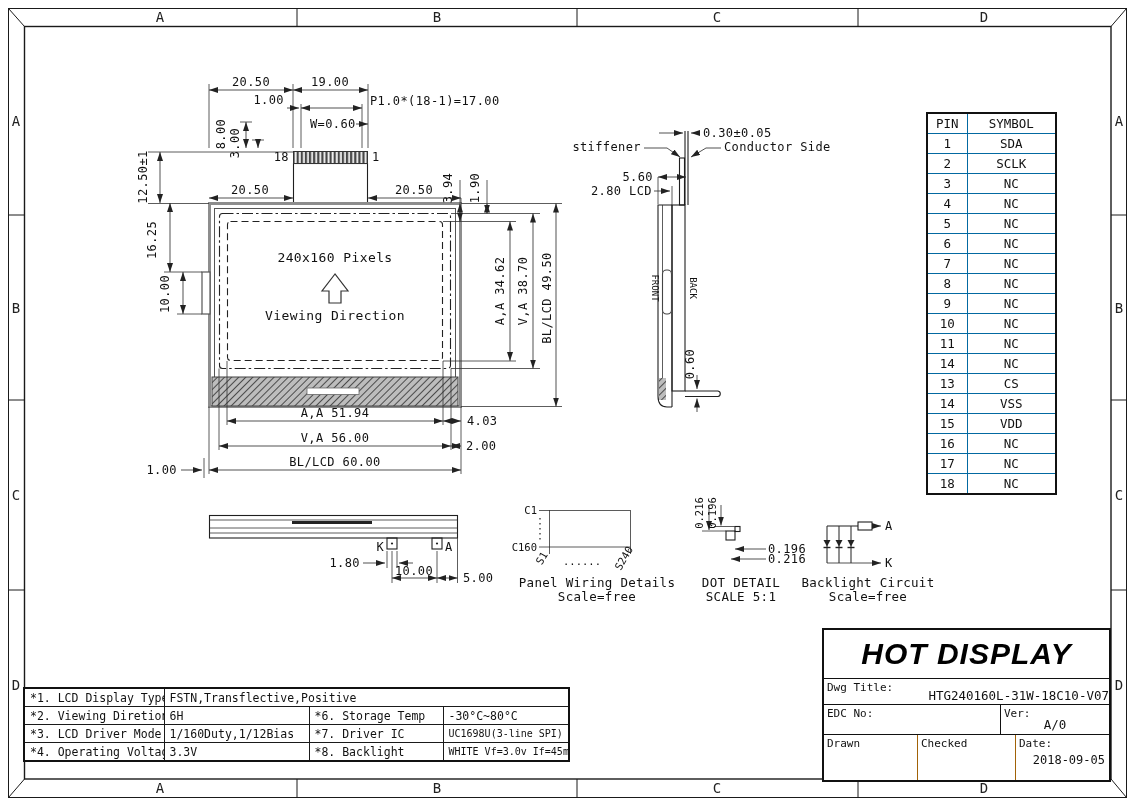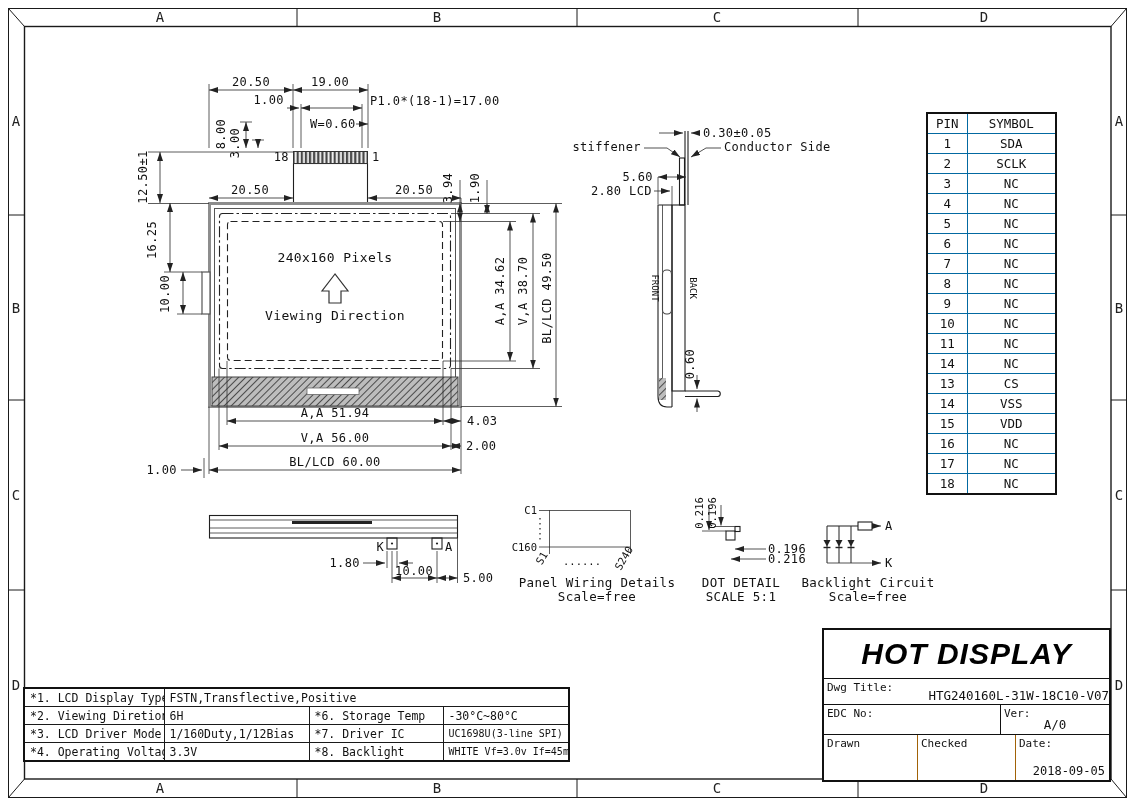--- a/index.html
+++ b/index.html
@@ -43,21 +43,21 @@
   .tb-r3{height:29px;border-bottom:1.5px solid #111;display:flex}
   .tb-r3 .edc{flex:1;position:relative}
   .tb-r3 .ver{width:108px;border-left:1px solid #111;position:relative}
   .cellval{position:absolute;left:0;right:0;bottom:2px;text-align:center;font-size:12.5px}
   .tb-r4{height:27px;border-bottom:1.5px solid #111;display:flex}
   .tb-r4 .c{position:relative;border-left:1px solid #111}
   .tb-r4 .c:first-child{border-left:none}
   .tb-r5{flex:1;display:flex}
   .tb-r5 .c{position:relative;border-left:1px solid #a16207}
   .tb-r5 .c:first-child{border-left:none}
-  .dateval{position:absolute;right:4px;bottom:2px;font-size:12px}
+  .dateval{position:absolute;right:4px;bottom:13px;font-size:12px}
 </style>
 </head>
 <body>
 
 <div class="sheet">
 
 <svg class="draw" width="1135" height="806" viewBox="0 0 1135 806">
   <defs>
     <marker id="ma" markerWidth="10" markerHeight="8" refX="9" refY="3" orient="auto" markerUnits="userSpaceOnUse">
       <path d="M0,0 L9,3 L0,6 Z" fill="#222"></path>

